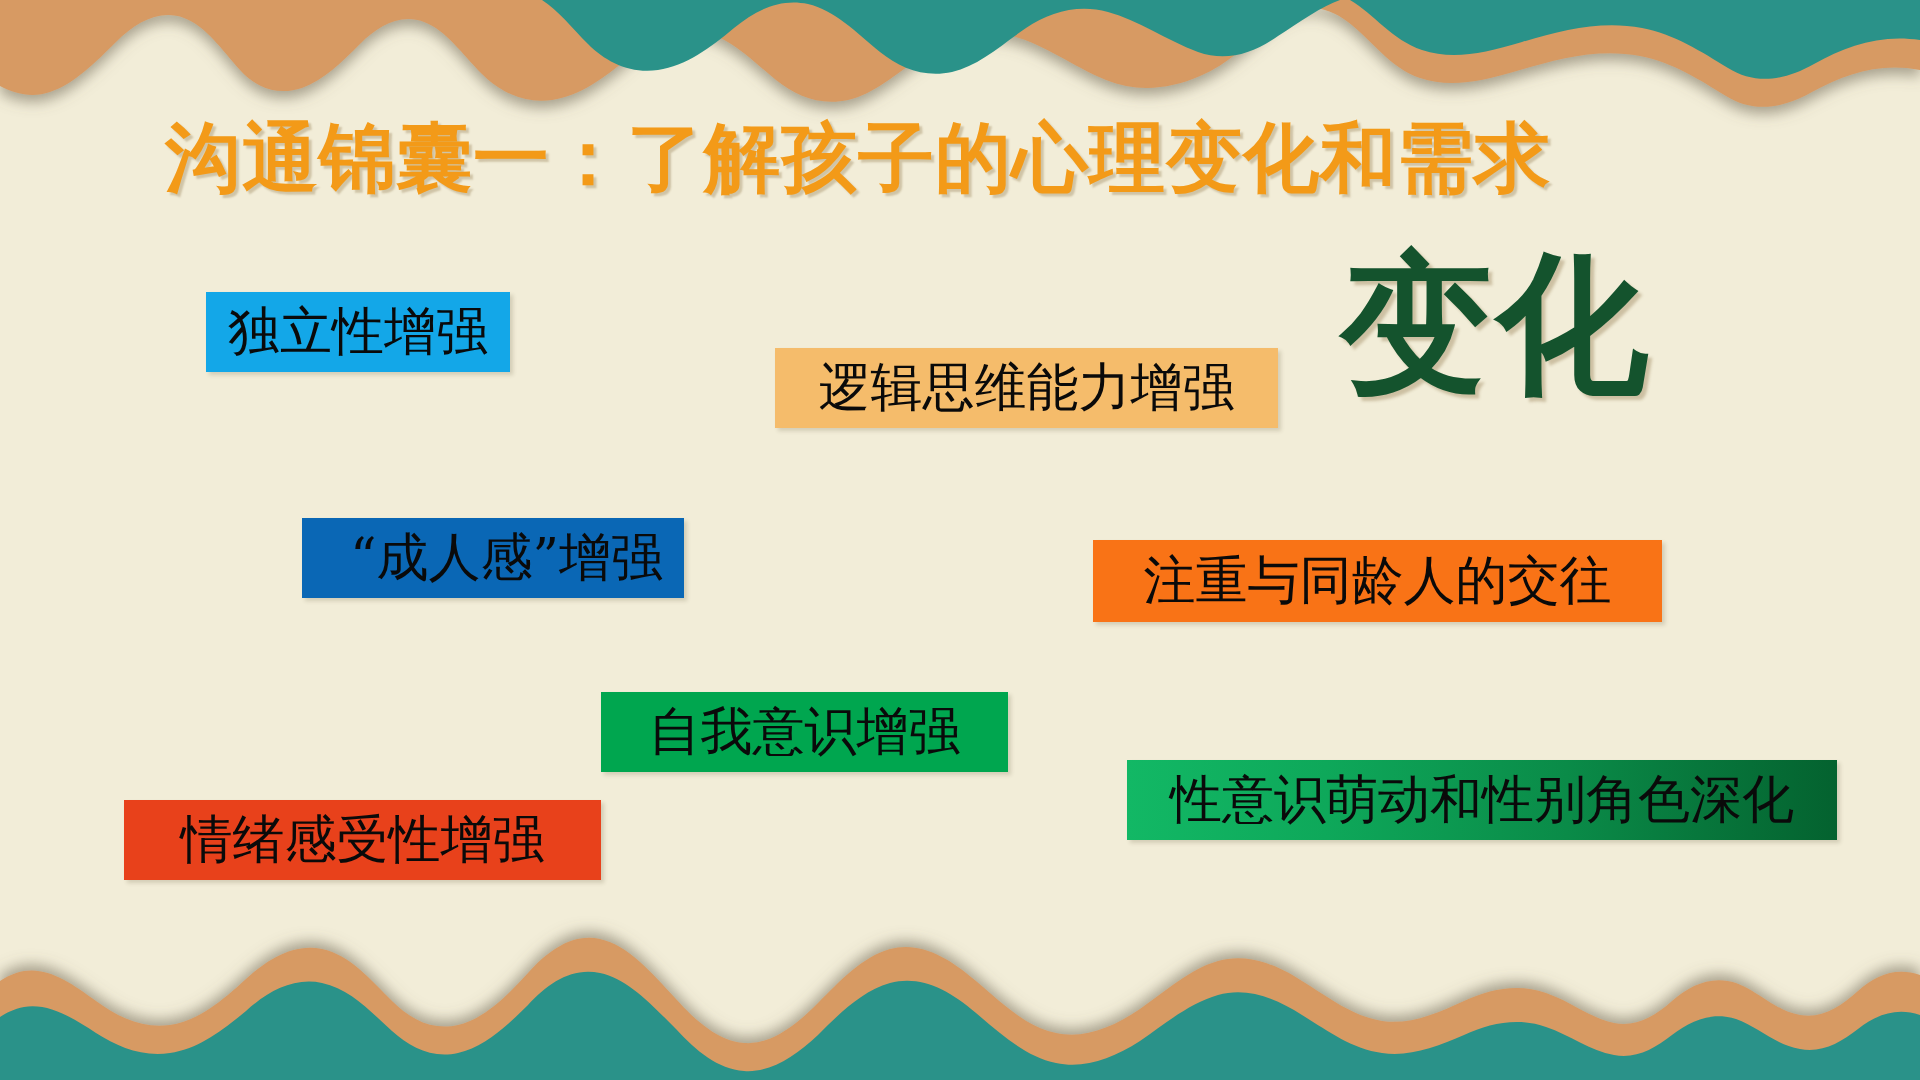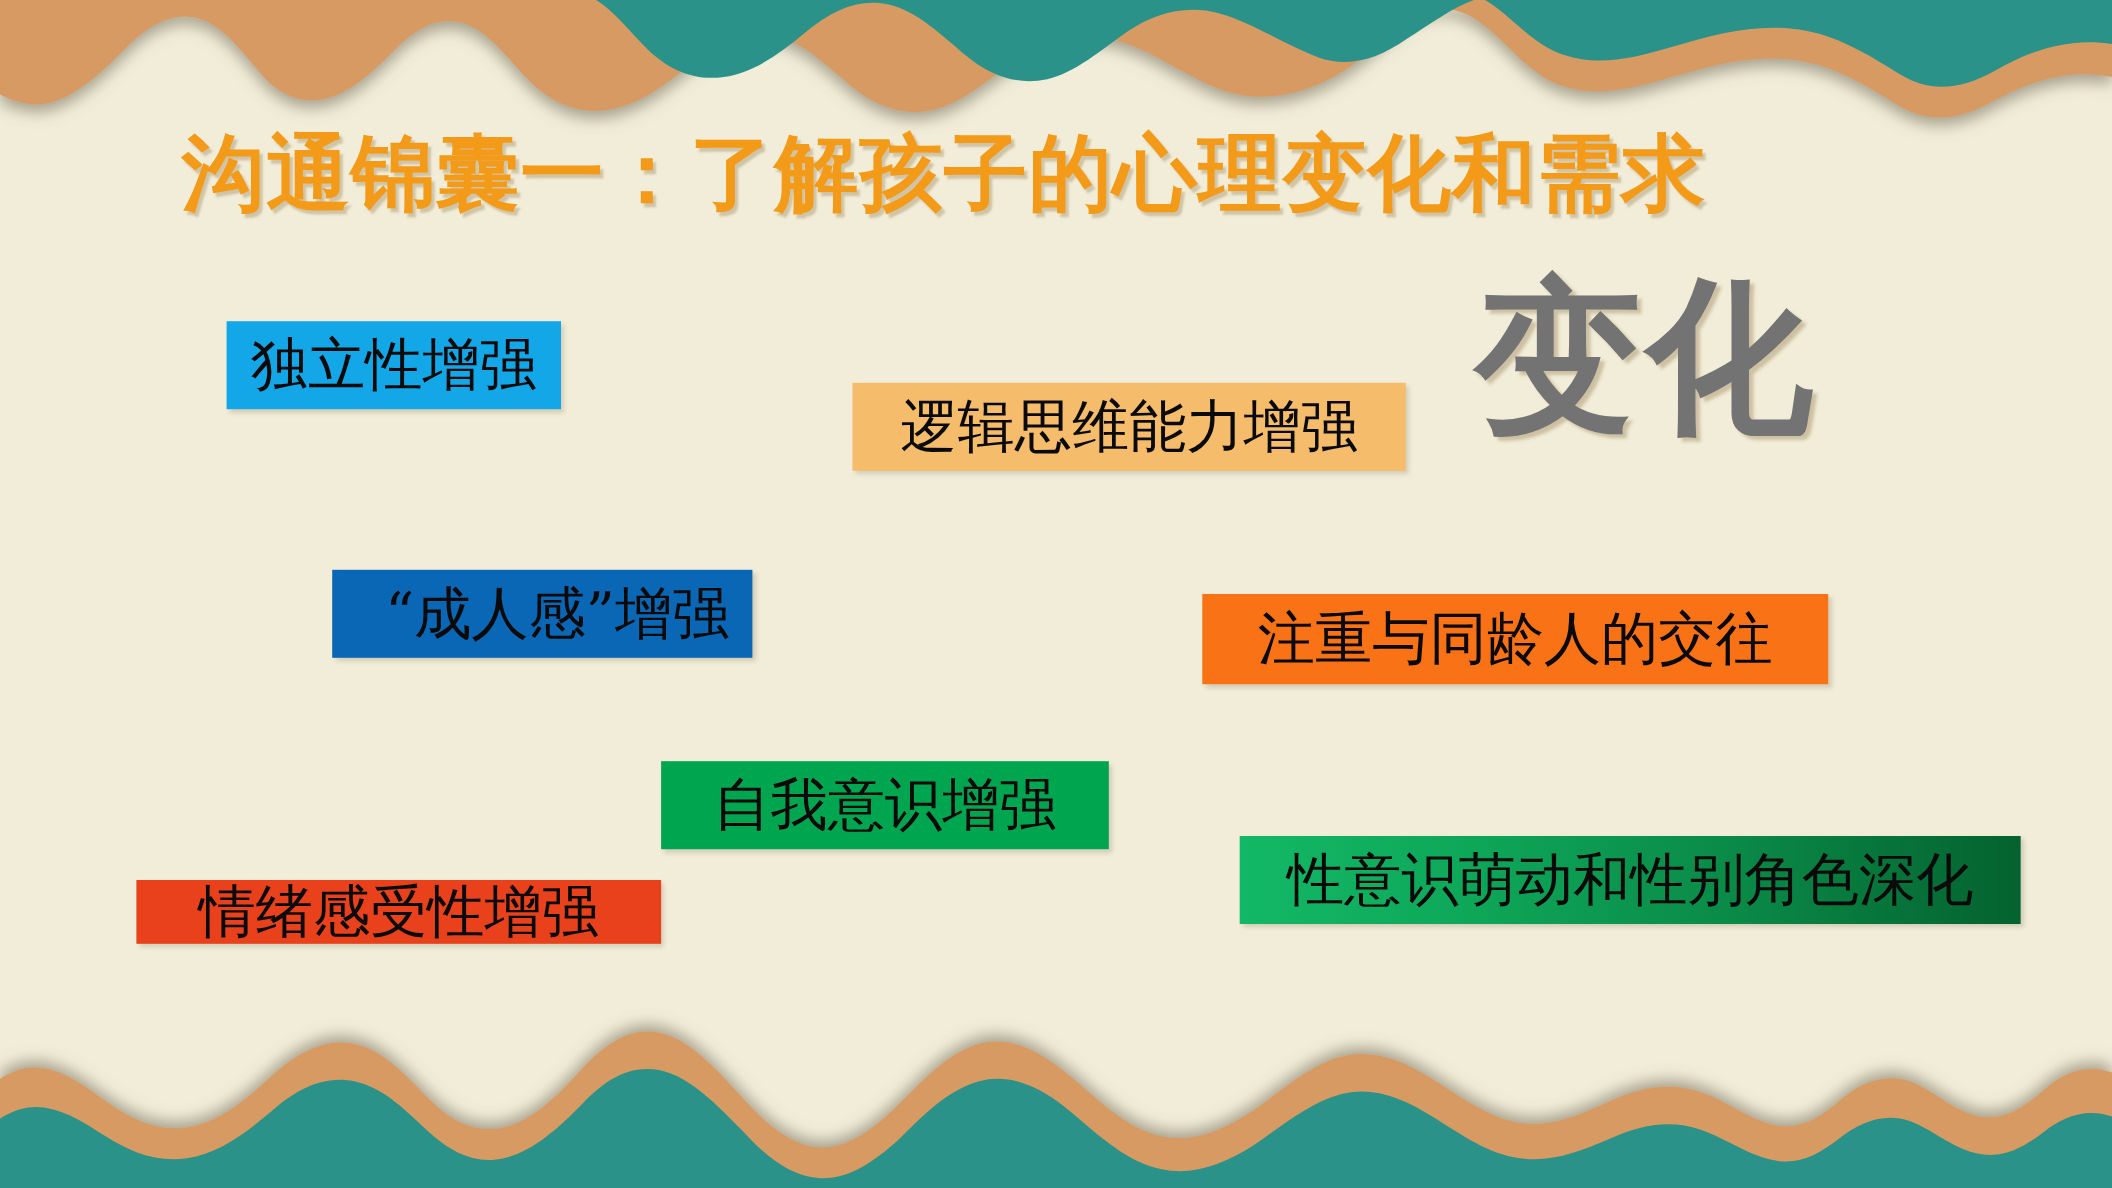--- a/index.html
+++ b/index.html
@@ -42,21 +42,21 @@
   }
 
   
   #bigword {
     position: absolute;
     left: 1340px;
     top: 248px;
     font-size: 152px;
     font-weight: bold;
     line-height: 1;
-    color: #737373;
+    color: #14532d;
     letter-spacing: 4px;
     white-space: nowrap;
     text-shadow: 4px 4px 3px rgba(120,90,40,0.30);
   }
 
   
   .chip {
     position: absolute;
     display: flex;
     align-items: center;
@@ -86,21 +86,21 @@
   #chip-selfaware {
     left: 601px;  top: 692px;  width: 407px;  height: 80px;
     font-size: 52px; background: #00A64F;
   }
   #chip-gender {
     left: 1127px; top: 760px;  width: 710px;  height: 80px;
     font-size: 52px;
     background: linear-gradient(90deg, #12B865 0%, #0EA85A 28%, #0A8B48 62%, #04622F 100%);
   }
   #chip-emotion {
-    left: 124px;  top: 800px;  width: 477px;  height: 58px;
+    left: 124px;  top: 800px;  width: 477px;  height: 80px;
     font-size: 52px; background: #E8411B;
   }
 </style>
 </head>
 <body>
 
 <div id="slide">
 
   <div class="wave-layer" id="wave-top">
     <svg viewBox="0 0 1920 130" preserveAspectRatio="none">

